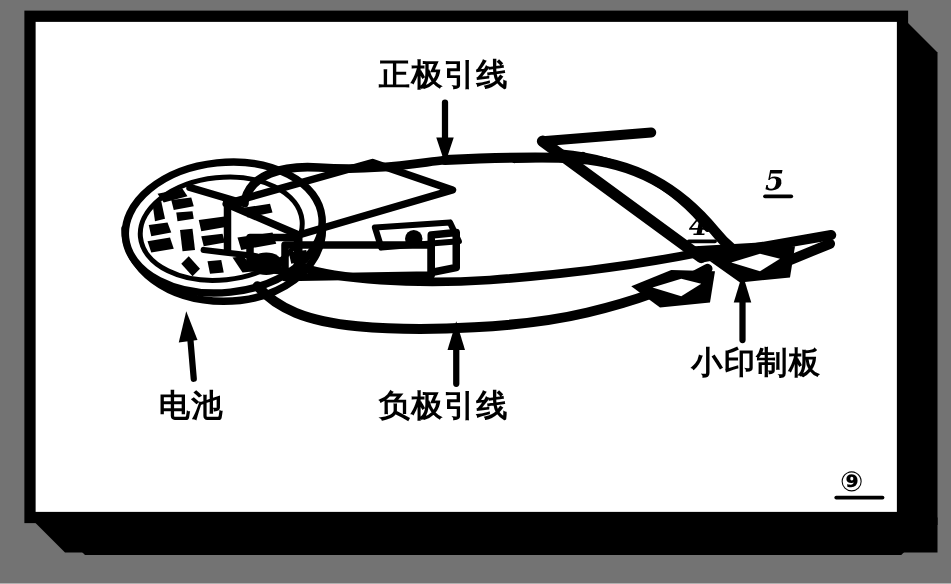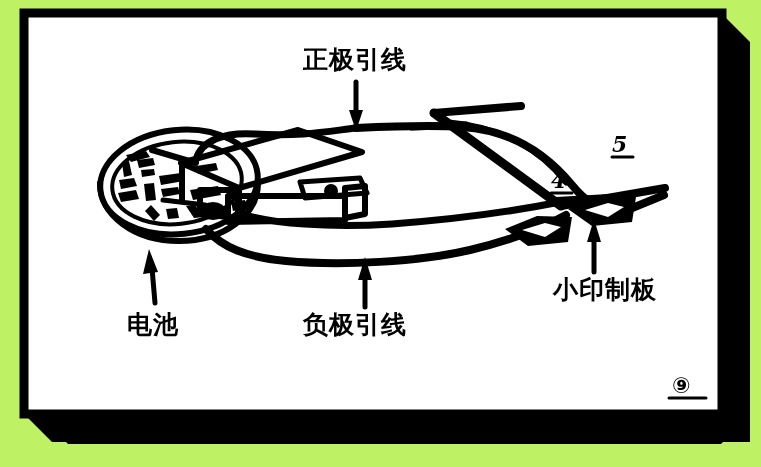--- a/index.html
+++ b/index.html
@@ -10,21 +10,21 @@
   body {
     width: 761px;
     height: 467px;
     font-family: "DejaVu Sans", "Liberation Sans", sans-serif;
     overflow: hidden;
   }
   #figure-root {
     position: relative;
     width: 761px;
     height: 467px;
-    background: #bef264;
+    background: #737373;
   }
   #figure-svg {
     display: block;
     width: 761px;
     height: 467px;
   }
   .label-text {
     font-family: "DejaVu Sans", "Liberation Sans", sans-serif;
     font-weight: bold;
     fill: #000000;

